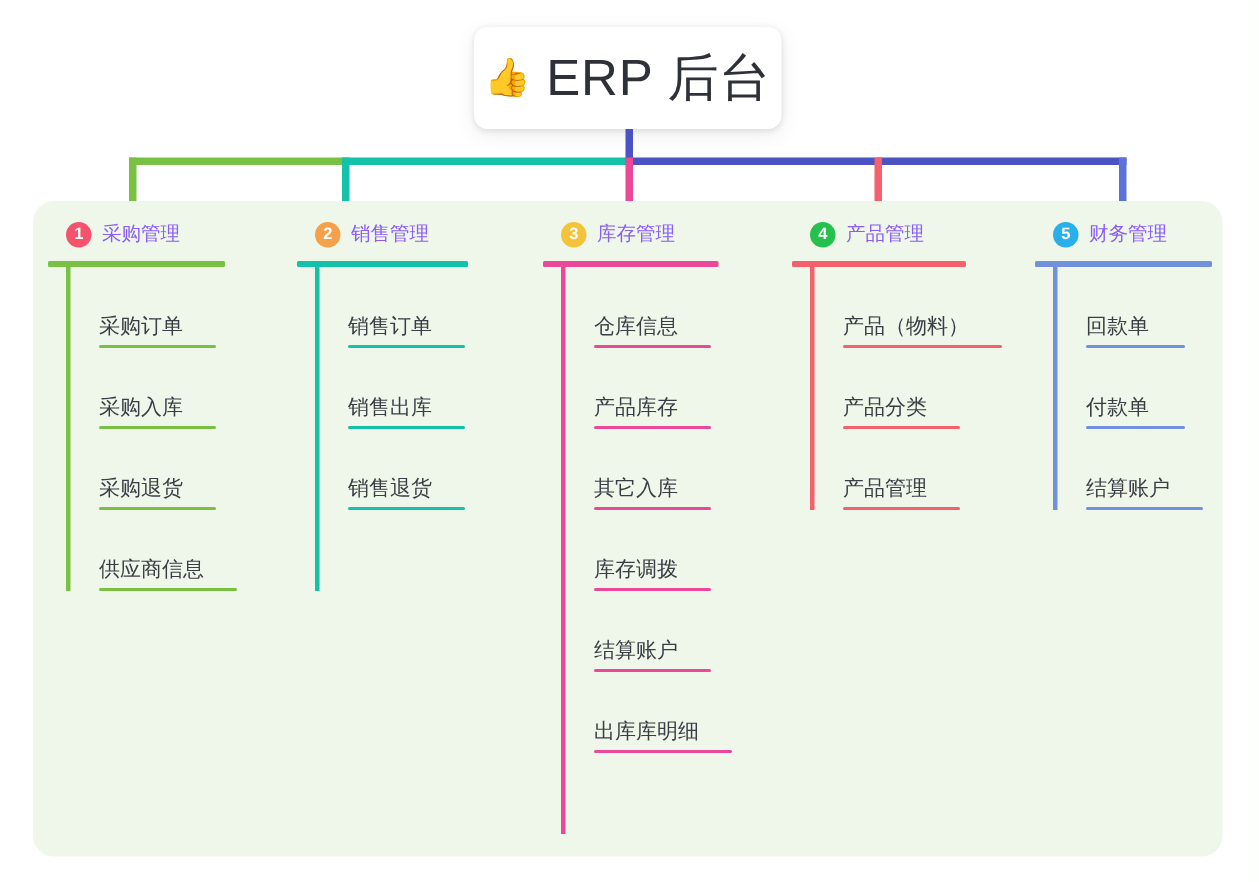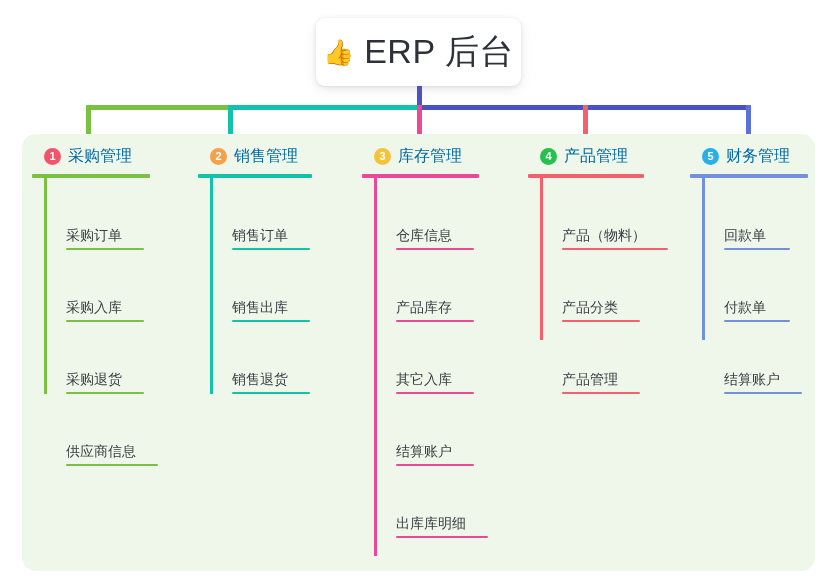--- a/index.html
+++ b/index.html
@@ -60,31 +60,31 @@
   .col { position: absolute; top: 144px; }
   .col-head {
     display: flex; align-items: center; gap: 7px;
     height: 24px; padding-left: 12px;
   }
   .badge {
     width: 17px; height: 17px; border-radius: 50%;
     color: #fff; font-size: 11px; line-height: 17px;
     text-align: center; font-weight: 700; flex: none;
   }
-  .col-title { font-size: 16px; color: #0369a1; white-space: nowrap; }
+  .col-title { font-size: 13px; color: #8b5cf6; white-space: nowrap; }
   .col-rule { height: 4px; margin-top: 6px; border-radius: 1px; }
 
   
   .children { position: relative; margin-top: 0; padding-left: 12px; }
   .trunk {
     position: absolute; left: 12px; top: 0; width: 3px;
   }
   .item {
     position: relative;
-    height: 72px;
+    height: 54px;
     padding-left: 22px;
     display: flex; flex-direction: column; justify-content: flex-end;
   }
   .item-label {
     font-size: 14px; color: #3a3d44; white-space: nowrap;
     padding-bottom: 5px; line-height: 16px;
   }
   .item-rule { height: 2px; border-radius: 1px; }
 </style>
 </head>
@@ -172,20 +172,24 @@
           </div>
           <div class="item">
             <div class="item-label">产品库存</div>
             <div class="item-rule" style="background: rgb(236, 72, 153); width: 78px;"></div>
           </div>
           <div class="item">
             <div class="item-label">其它入库</div>
             <div class="item-rule" style="background: rgb(236, 72, 153); width: 78px;"></div>
           </div>
           <div class="item">
+            <div class="item-label">库存调拨</div>
+            <div class="item-rule" style="background: rgb(236, 72, 153); width: 78px;"></div>
+          </div>
+          <div class="item">
             <div class="item-label">结算账户</div>
             <div class="item-rule" style="background: rgb(236, 72, 153); width: 78px;"></div>
           </div>
           <div class="item">
             <div class="item-label">出库库明细</div>
             <div class="item-rule" style="background: rgb(236, 72, 153); width: 92px;"></div>
           </div>
         </div>
       </div>
       <div class="col" style="left: 528px;">

